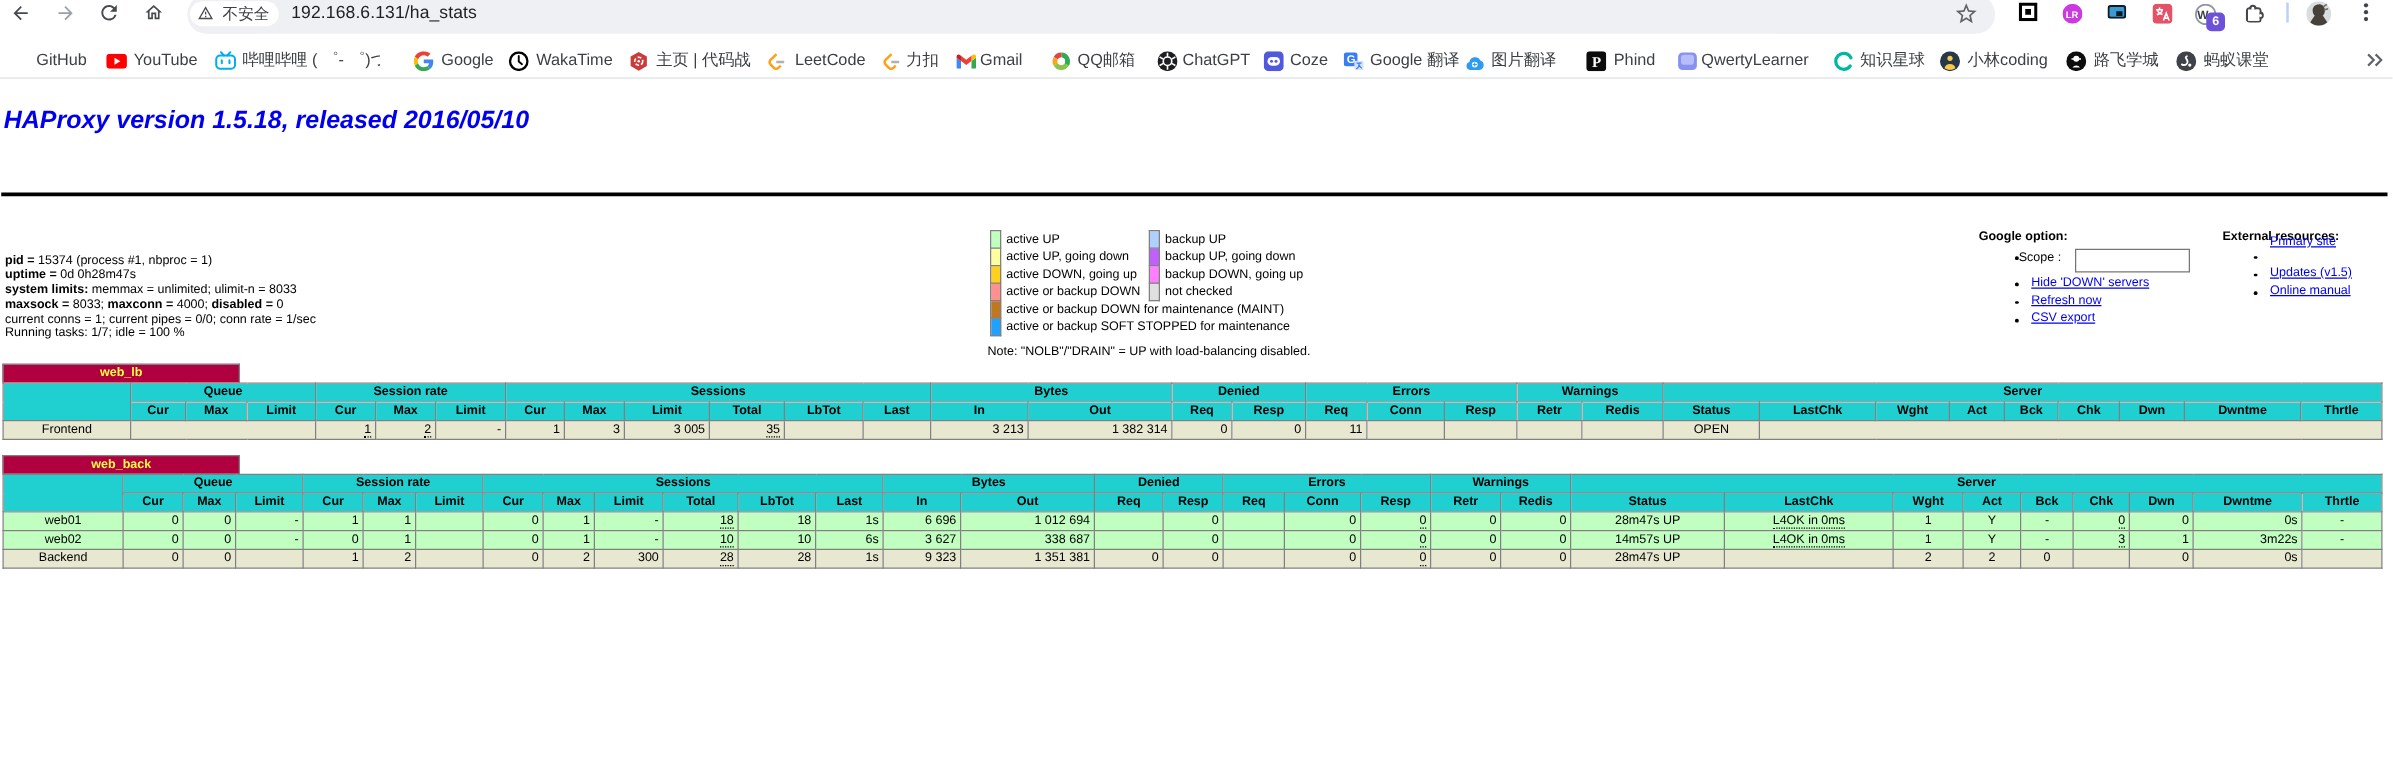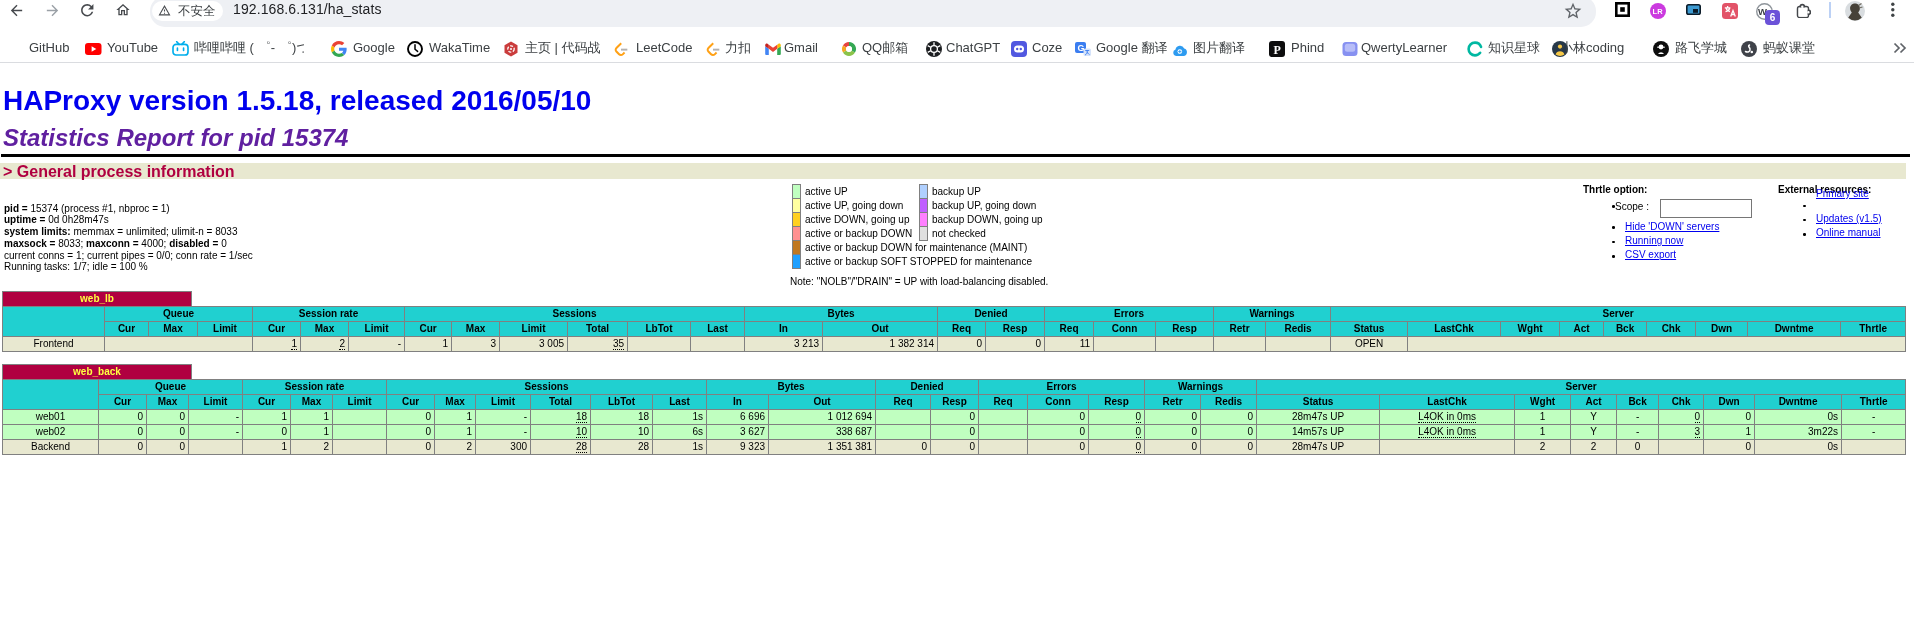--- a/index.html
+++ b/index.html
@@ -11,21 +11,21 @@
 #secchip { position:absolute; left:152px; top:1px; width:71px; height:20px; border-radius:10px; background:#fff; }
 #secchip span { position:absolute; left:26px; top:3px; font-size:12.5px; line-height:14px; color:#3c4043; }
 #urltxt { position:absolute; left:233px; top:0px; font-size:14px; line-height:19px; letter-spacing:0.1px; color:#202124; }
 #star { position:absolute; left:1562.5px; top:1.3px; }
 .cjk { font-family:"Liberation Sans", sans-serif; }
 #bkbar { position:absolute; left:0; top:31px; width:1914px; height:31px; background:#fff; }
 .bm { position:absolute; top:9px; height:16px; }
 .bm .lbl { position:absolute; top:0px; line-height:16px; font-size:13px; color:#3c4043; white-space:nowrap; }
 .bm svg, .bm .ic { position:absolute; left:0; top:0; }
 #page { position:absolute; left:0; top:63px; width:1914px; height:559px; background:#fff; font-size:10px; color:#000; }
-#h1 { position:absolute; left:3px; top:22px; font-size:28px; font-weight:bold; color:#0000ee; white-space:nowrap; }
+#h1 { position:absolute; left:3px; top:22px; font-size:20px; font-weight:bold; color:#0000ee; white-space:nowrap;font-style:italic; }
 #h2 { position:absolute; left:3px; top:61px; font-size:24px; font-weight:bold; font-style:italic; color:#6020a0; white-space:nowrap; }
 #hr { position:absolute; left:1px; top:91px; width:1909px; height:3px; background:#000; }
 #h3 { position:absolute; left:0px; top:100px; width:1906px; height:16px; background:#e8e8d0; }
 #h3 span { position:absolute; left:3px; top:1px; font-size:16px; line-height:15px; font-weight:bold; color:#b00040; white-space:nowrap; }
 #pinfo { position:absolute; left:4px; top:139.5px; font-size:10px; line-height:11.75px; color:#000; white-space:nowrap; }
 #legend { position:absolute; left:792px; top:121px; border-collapse:collapse; }
 #legend td.sw { width:7px; height:13px; border:1px solid gray; font-size:10px; }
 #legend td.lb { border:none; padding:0 0 0 4px; font-size:10px; white-space:nowrap; }
 #lnote { position:absolute; left:790px; top:213px; font-size:10px; white-space:nowrap; }
 .optblk { position:absolute; font-size:10px; white-space:nowrap; }
@@ -243,21 +243,21 @@
         <circle cx="8" cy="8" r="6.4" fill="none" stroke="#00b8a2" stroke-width="2.6" stroke-dasharray="33 8" stroke-dashoffset="-4" stroke-linecap="round"></circle>
       </svg>
       <span class="lbl cjk" style="left:21px">知识星球</span>
     </div>
   <div class="bm" style="left:1552px">
       <svg width="16" height="16" style="top:1px">
         <circle cx="8" cy="8" r="8" fill="#273849"></circle>
         <circle cx="8" cy="5.6" r="2.1" fill="#f7c948"></circle>
         <path d="M3.6 13.5a4.6 4.6 0 0 1 8.8 0 8 8 0 0 1-8.8 0z" fill="#f7c948"></path>
       </svg>
-      <span class="lbl cjk" style="left:8px">小林coding</span>
+      <span class="lbl cjk" style="left:22px">小林coding</span>
     </div>
   <div class="bm" style="left:1653px">
       <svg width="16" height="16" style="top:1px">
         <circle cx="8" cy="8" r="8" fill="#0d0d0d"></circle>
         <circle cx="8" cy="6" r="2.4" fill="#fff"></circle>
         <path d="M4.2 6.2h7.6" stroke="#fff" stroke-width="1.1"></path>
         <path d="M5 13a3.5 3.5 0 0 1 6 0z" fill="#fff"></path>
       </svg>
       <span class="lbl cjk" style="left:22px">路飞学城</span>
     </div>
@@ -269,25 +269,21 @@
       </svg>
       <span class="lbl cjk" style="left:22px">蚂蚁课堂</span>
     </div>
   <svg style="position:absolute;left:1893px;top:11px" width="14" height="12">
       <path d="M1.5 1.5L6 6l-4.5 4.5M7.5 1.5L12 6l-4.5 4.5" stroke="#5f6368" stroke-width="1.7" fill="none"></path>
     </svg>
 </div>
 <div id="divider"></div>
 <div id="page">
   <div id="h1">HAProxy version 1.5.18, released 2016/05/10</div>
-  <div id="h2">Statistics Report for pid 15374</div>
   <div id="hr"></div>
-  <div id="h3">
-      <span>&gt; General process information</span>
-    </div>
   <div id="pinfo">
     <b>pid = </b>15374 (process #1, nbproc = 1)<br>
     <b>uptime = </b>0d 0h28m47s<br>
     <b>system limits:</b> memmax = unlimited; ulimit-n = 8033<br>
     <b>maxsock = </b>8033; <b>maxconn = </b>4000; <b>disabled = </b>0<br>
     current conns = 1; current pipes = 0/0; conn rate = 1/sec<br>
     Running tasks: 1/7; idle = 100 %
   </div>
   <table id="legend">
     <tbody>
@@ -320,28 +316,28 @@
           <td class="lb" colspan="3">active or backup DOWN for maintenance (MAINT) </td>
         </tr>
     <tr>
           <td class="sw" style="background:#20a0ff"></td>
           <td class="lb" colspan="3">active or backup SOFT STOPPED for maintenance </td>
         </tr>
   </tbody>
     </table>
   <div id="lnote">Note: "NOLB"/"DRAIN" = UP with load-balancing disabled.</div>
   <div class="optblk" style="left:1583px;top:121px">
-    <b>Thrtle option:</b>
+    <b>Google option:</b>
     <div style="position:absolute;left:29px;top:21px" class="bullet"></div>
     <div style="position:absolute;left:32px;top:16.5px">Scope :</div>
     <input id="scopein" style="left: 77px; top: 14.5px;">
     <div style="position:absolute;left:29px;top:42px" class="bullet"></div>
     <div style="position:absolute;left:42px;top:36.5px"><a class="lnk">Hide 'DOWN' servers</a></div>
     <div style="position:absolute;left:29px;top:56.5px" class="bullet"></div>
-    <div style="position:absolute;left:42px;top:51px"><a class="lnk">Running now</a></div>
+    <div style="position:absolute;left:42px;top:51px"><a class="lnk">Refresh now</a></div>
     <div style="position:absolute;left:29px;top:71px" class="bullet"></div>
     <div style="position:absolute;left:42px;top:65px"><a class="lnk">CSV export</a></div>
   </div>
   <div class="optblk" style="left:1778px;top:121px">
     <b>External resources:</b>
     <div style="position:absolute;left:25px;top:20.5px" class="bullet"></div>
     <div style="position:absolute;left:38px;top:4px"><a class="lnk">Primary site</a></div>
     <div style="position:absolute;left:25px;top:34.8px" class="bullet"></div>
     <div style="position:absolute;left:38px;top:29px"><a class="lnk">Updates (v1.5)</a></div>
     <div style="position:absolute;left:25px;top:49px" class="bullet"></div>

